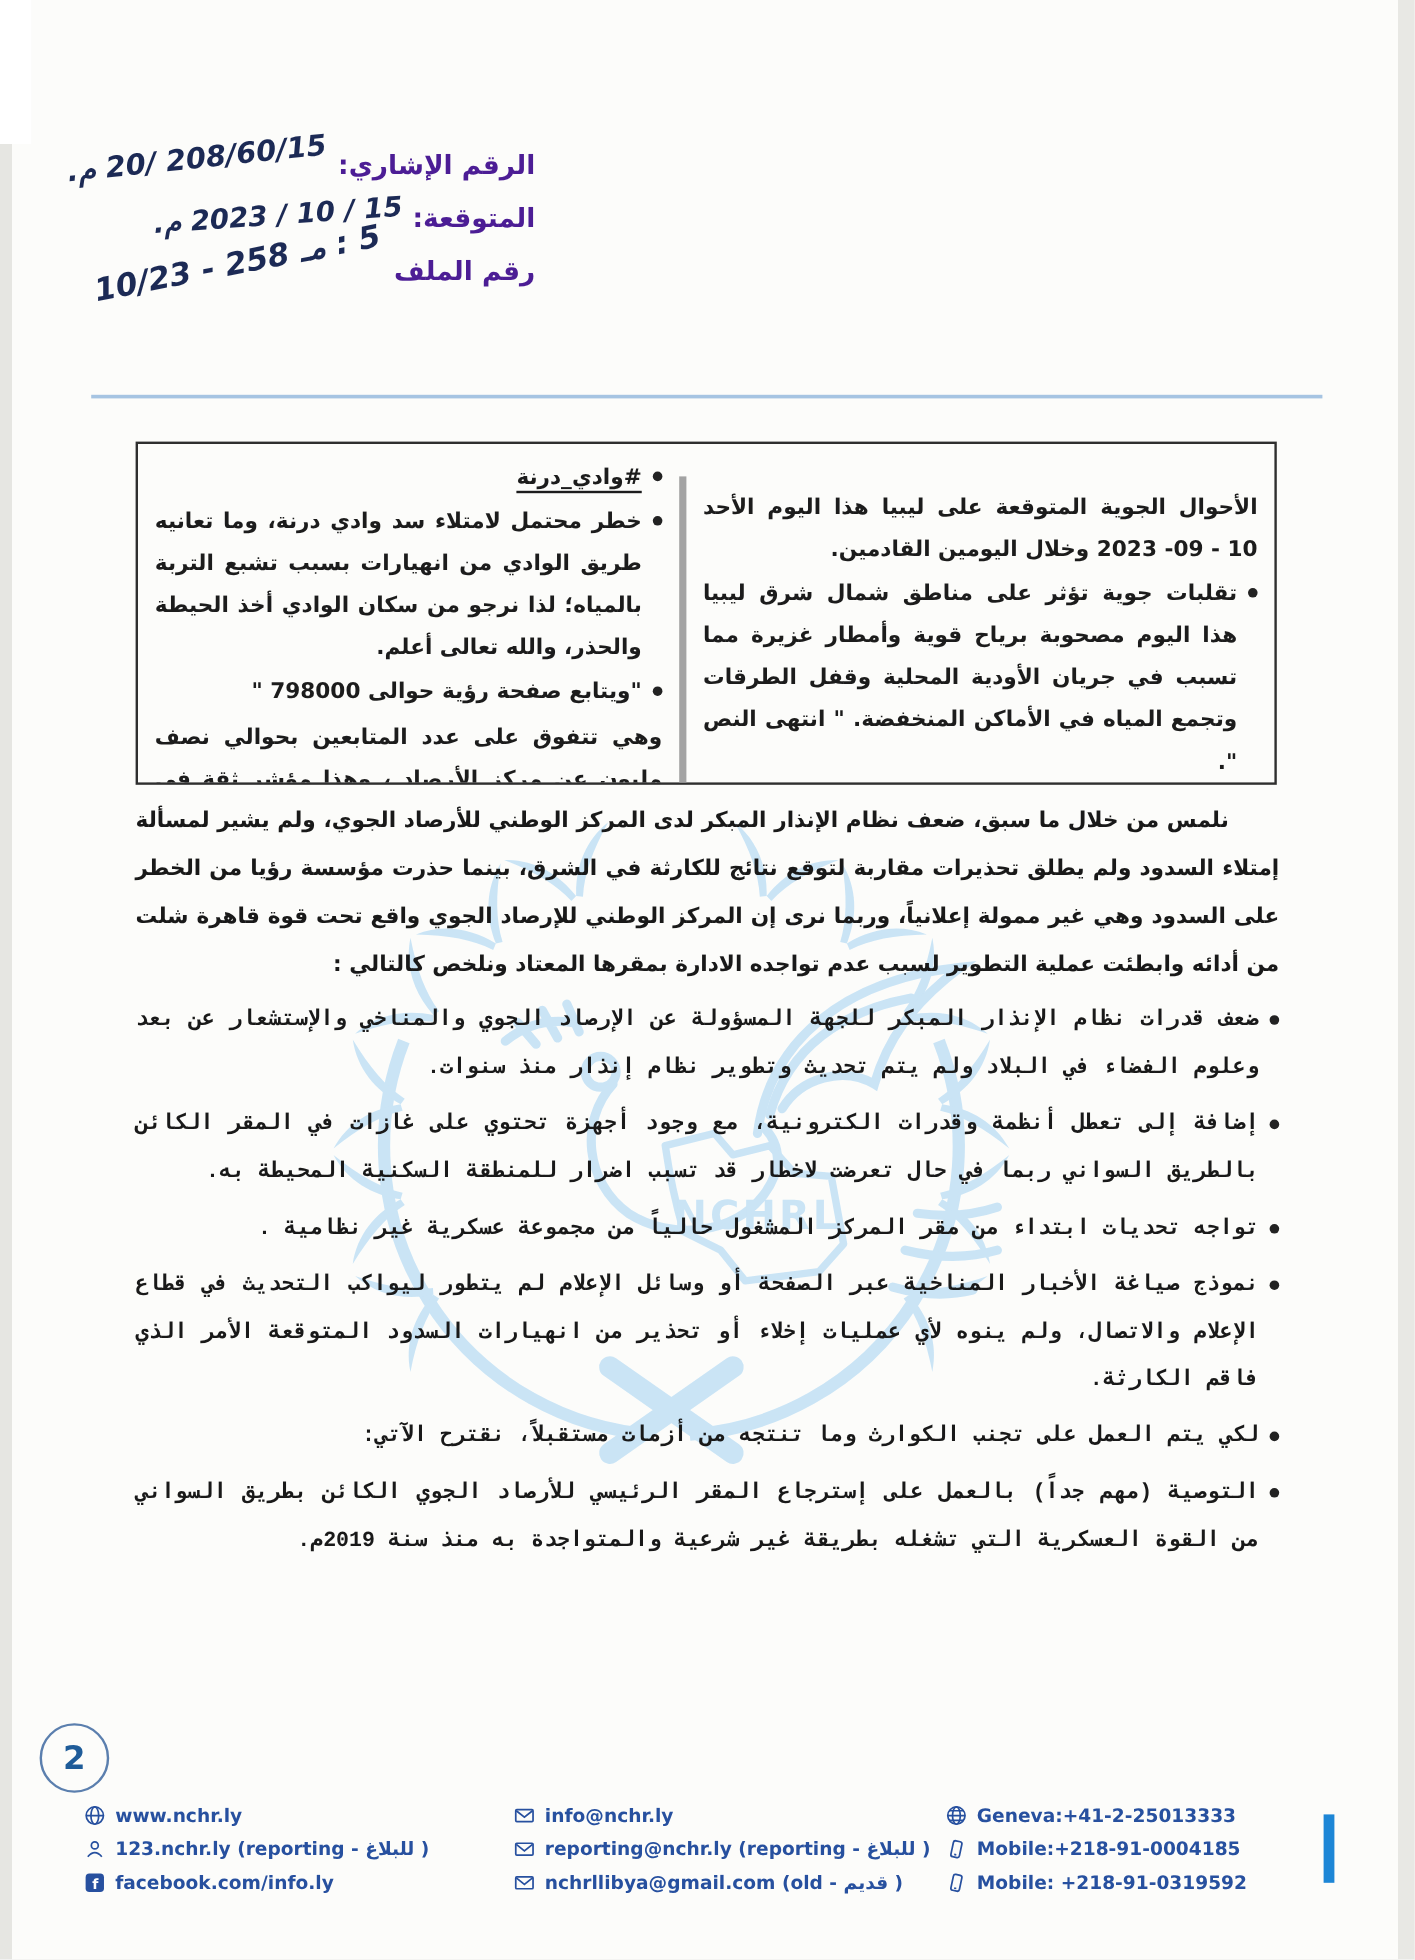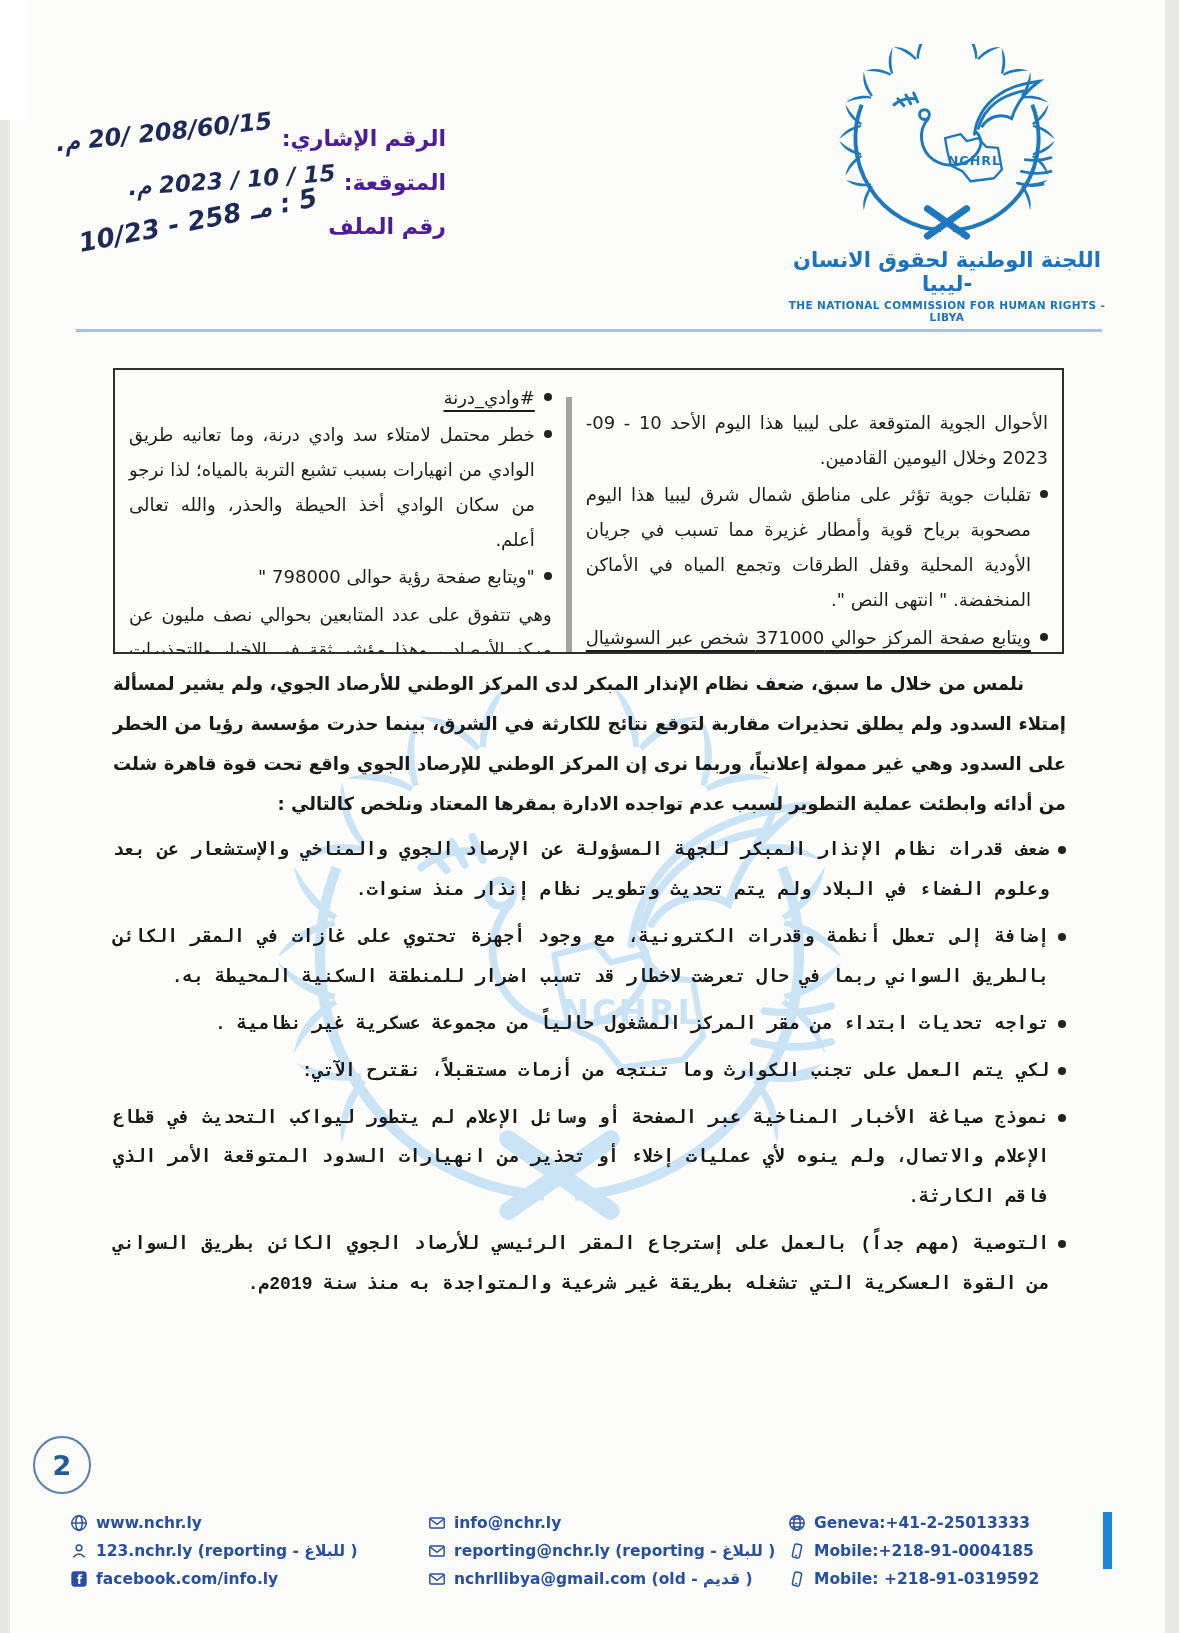--- a/index.html
+++ b/index.html
@@ -23,21 +23,21 @@
   .logo-box{position:absolute;top:44px;right:72px;width:320px;text-align:center;z-index:2;}
   .logo-art{width:238px;height:198px;color:#1e78bd;}
   .org-ar{color:#1a74bd;font-size:21px;font-weight:700;margin-top:2px;direction:rtl;}
   .org-en{color:#1a74bd;font-size:10.5px;font-weight:700;letter-spacing:.4px;margin-top:3px;}
 
   .divider{position:absolute;top:329px;left:76px;width:1026px;border-top:3px solid #a6c4e2;}
 
   
   .tbl{position:absolute;top:368px;left:113px;width:951px;height:286px;border:2px solid #2f2f2f;
        display:flex;direction:rtl;z-index:2;background:transparent;}
-  .tcell{padding:8px 14px 6px 14px;font-size:18px;font-weight:400;color:#1c1c1c;line-height:1.95;
+  .tcell{padding:8px 14px 6px 14px;font-size:18px;font-weight:700;color:#1c1c1c;line-height:1.95;
          text-align:justify;overflow:hidden;}
   .tcell.right{width:52.4%;border-left:6px solid #a3a3a3;margin-top:27px;}
   .tcell.left{width:47.6%;}
   .tcell p{margin:0;}
   .b{display:flex;gap:9px;margin:2px 0;}
   .dot{width:8px;height:8px;border-radius:50%;background:#222;flex:0 0 8px;margin-top:13px;}
   .u{text-decoration:underline;text-underline-offset:6px;text-decoration-thickness:1.5px;}
 
   
   .body-sec{position:absolute;top:664px;left:113px;width:953px;direction:rtl;z-index:2;
@@ -52,21 +52,21 @@
   
   .pnum{position:absolute;left:33px;top:1436px;width:58px;height:58px;border:2px solid #5b7fae;border-radius:50%;
         display:flex;align-items:center;justify-content:center;color:#1f5c99;font-size:27px;font-weight:700;z-index:2;}
 
   
   .footer{position:absolute;top:1504px;left:0;width:1179px;z-index:2;}
   .fcol{position:absolute;top:0;}
   .fcol.c1{left:70px;width:350px;}
   .fcol.c2{left:428px;width:370px;}
   .fcol.c3{left:788px;width:330px;}
-  .frow{display:flex;align-items:flex-end;gap:8px;height:28px;color:#27509f;font-size:15.5px;font-weight:700;white-space:nowrap;}
+  .frow{display:flex;align-items:flex-start;gap:8px;height:28px;color:#27509f;font-size:15.5px;font-weight:700;white-space:nowrap;}
   .fic{flex:0 0 18px;height:18px;}
   .accent-bar{position:absolute;left:1103px;top:1512px;width:9px;height:57px;background:#1d86d6;z-index:2;}
 </style>
 </head>
 <body>
 
 <svg width="0" height="0" style="position:absolute">
   <defs>
     <path id="leafp" fill="currentColor" d="M0,3 C-3,-6 -9,-13 -18,-16 C-10,-9 -5,-3 -2,4 Z M0,3 C3,-6 9,-13 18,-16 C10,-9 5,-3 2,4 Z"></path>
     <g id="nchrl-logo-art">
@@ -117,27 +117,20 @@
     <div class="hdr-row">
       <span class="hdr-label">المتوقعة:</span>
       <span class="hand hand-b">15 / 10 / 2023 م.</span>
     </div>
     <div class="hdr-row">
       <span class="hdr-label">رقم الملف</span>
       <span class="hand hand-c">5 : مـ 258 - 10/23</span>
     </div>
   </div>
 
-  <div class="logo-box">
-    <svg class="logo-art" viewBox="0 0 240 202">
-      <use href="#nchrl-logo-art"></use>
-    </svg>
-    <div class="org-ar">اللجنة الوطنية لحقوق الانسان -ليبيا</div>
-    <div class="org-en">THE NATIONAL COMMISSION FOR HUMAN RIGHTS - LIBYA</div>
-  </div>
 
   <div class="divider"></div>
 
   <div class="tbl">
     <div class="tcell right">
       <p>الأحوال الجوية المتوقعة على ليبيا هذا اليوم الأحد 10 - 09- 2023 وخلال اليومين القادمين.</p>
       <div class="b">
         <span class="dot"></span>
         <span>تقلبات جوية تؤثر على مناطق شمال شرق ليبيا هذا اليوم مصحوبة برياح قوية وأمطار غزيرة مما تسبب في جريان الأودية المحلية وقفل الطرقات وتجمع المياه في الأماكن المنخفضة. " انتهى النص ".</span>
       </div>
@@ -176,25 +169,25 @@
     <div class="b">
       <span class="dot"></span>
       <span>إضافة إلى تعطل أنظمة وقدرات الكترونية، مع وجود أجهزة تحتوي على غازات في المقر الكائن بالطريق السواني ربما في حال تعرضت لاخطار قد تسبب اضرار للمنطقة السكنية المحيطة به.</span>
     </div>
     <div class="b">
       <span class="dot"></span>
       <span>تواجه تحديات ابتداء من مقر المركز المشغول حالياً من مجموعة عسكرية  غير نظامية .</span>
     </div>
     <div class="b">
       <span class="dot"></span>
+      <span>نموذج صياغة الأخبار المناخية عبر الصفحة أو وسائل الإعلام لم يتطور ليواكب التحديث في قطاع الإعلام والاتصال، ولم ينوه لأي عمليات إخلاء أو تحذير من انهيارات السدود المتوقعة الأمر الذي فاقم الكارثة.</span>
+    </div>
+    <div class="b">
+      <span class="dot"></span>
       <span>لكي يتم العمل على تجنب الكوارث وما تنتجه من أزمات مستقبلاً، نقترح الآتي:</span>
-    </div>
-    <div class="b">
-      <span class="dot"></span>
-      <span>نموذج صياغة الأخبار المناخية عبر الصفحة أو وسائل الإعلام لم يتطور ليواكب التحديث في قطاع الإعلام والاتصال، ولم ينوه لأي عمليات إخلاء أو تحذير من انهيارات السدود المتوقعة الأمر الذي فاقم الكارثة.</span>
     </div>
     <div class="b">
       <span class="dot"></span>
       <span>التوصية (مهم جداً) بالعمل على إسترجاع المقر الرئيسي للأرصاد الجوي الكائن بطريق السواني من القوة العسكرية التي تشغله بطريقة غير شرعية والمتواجدة به منذ سنة 2019م.</span>
     </div>
   </div>
 
   <div class="pnum">2</div>
 
   <div class="footer">

